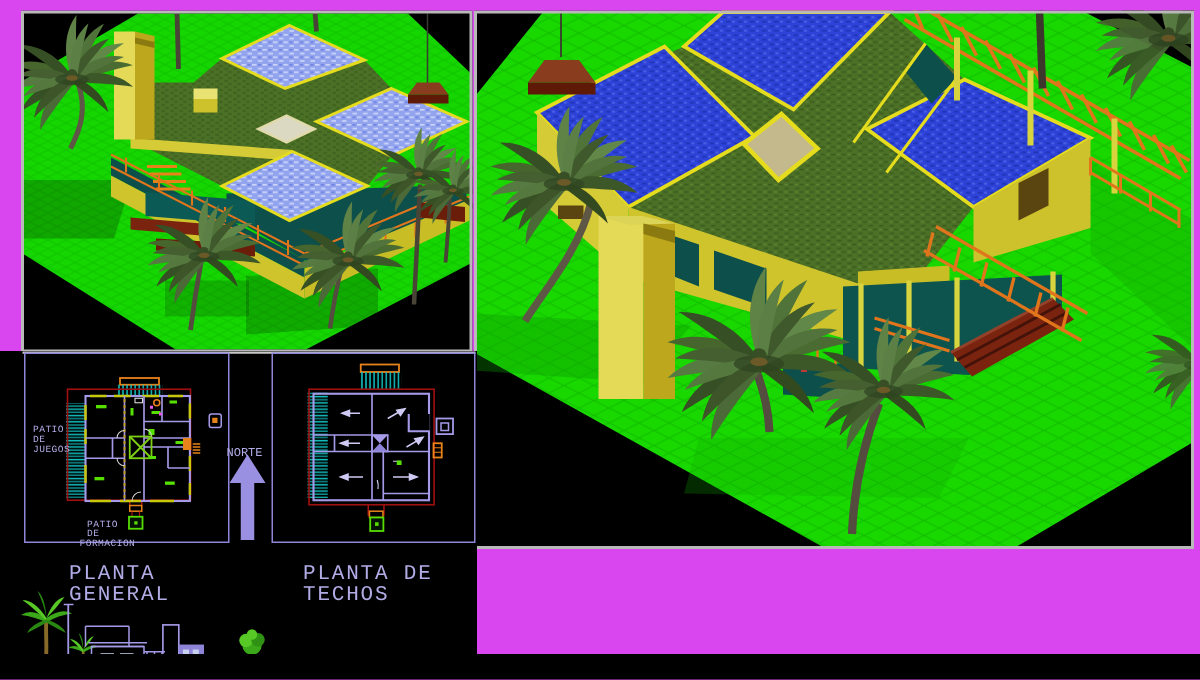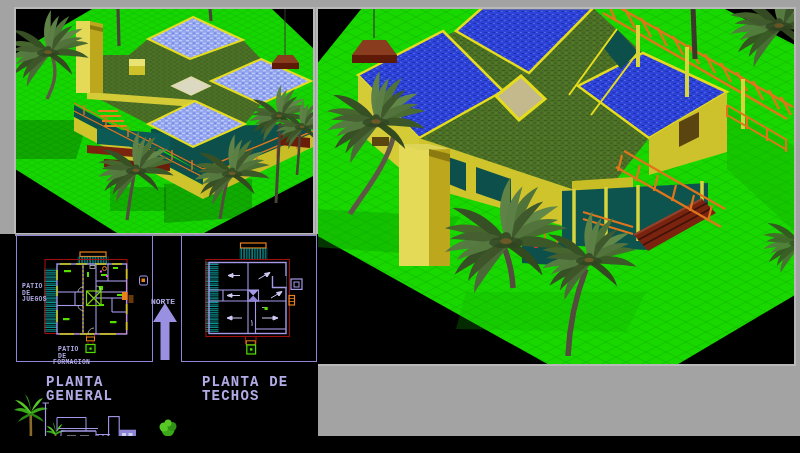--- a/index.html
+++ b/index.html
@@ -1,16 +1,16 @@
 <!DOCTYPE html>
 <html><head>
 <meta charset="utf-8">
 <style>
 html,body{margin:0;padding:0;background:#000;}
-#root{position:relative;width:800px;height:436px;background:#a3a3a3;overflow:hidden;font-family:"Liberation Mono",monospace;font-weight:bold;}
+#root{position:relative;width:800px;height:436px;background:#d946ef;overflow:hidden;font-family:"Liberation Mono",monospace;}
 svg{position:absolute;display:block;}
 .cadtxt{fill:#b2ace6;font-family:"Liberation Mono",monospace;}
 </style>
 </head>
 <body>
 <div id="root">
 
 <svg id="vpL" style="left:14px;top:7px" width="301" height="228" viewBox="0 0 301 228">
 <defs>
 <pattern id="gridL" width="12" height="6" patternUnits="userSpaceOnUse">

